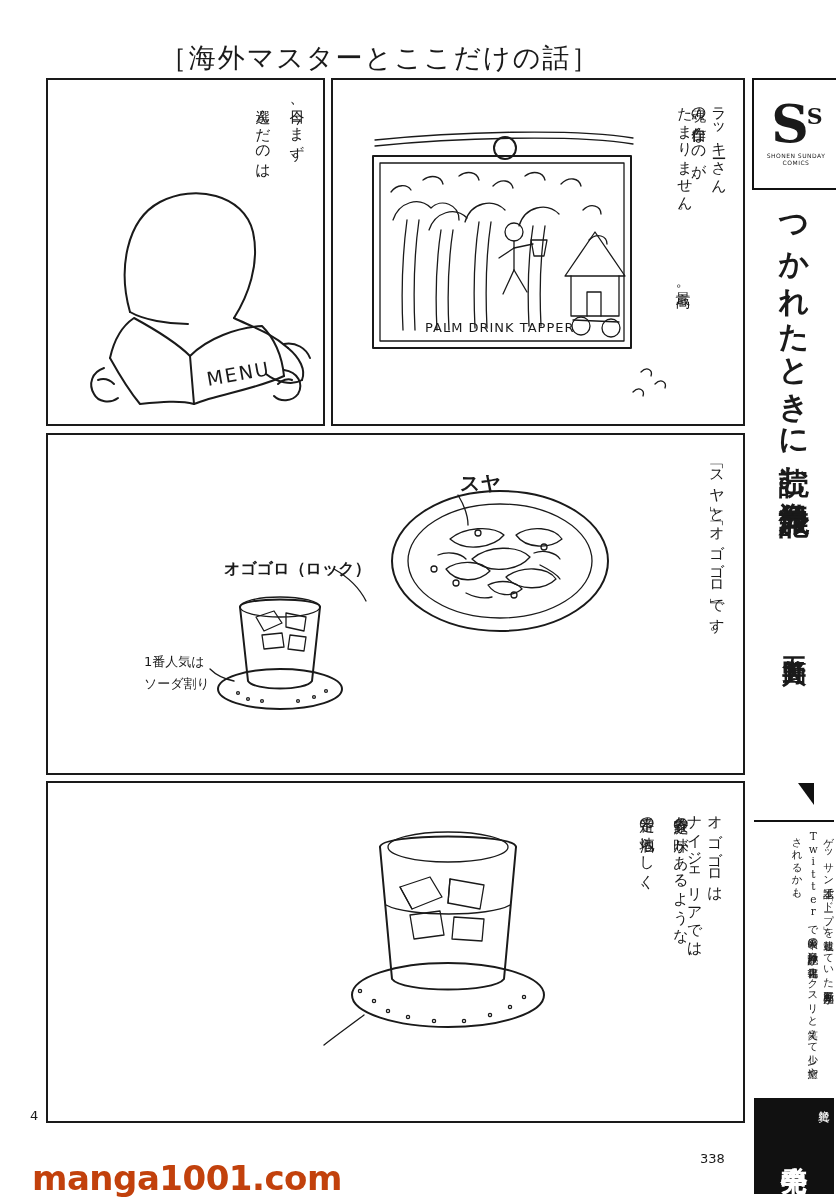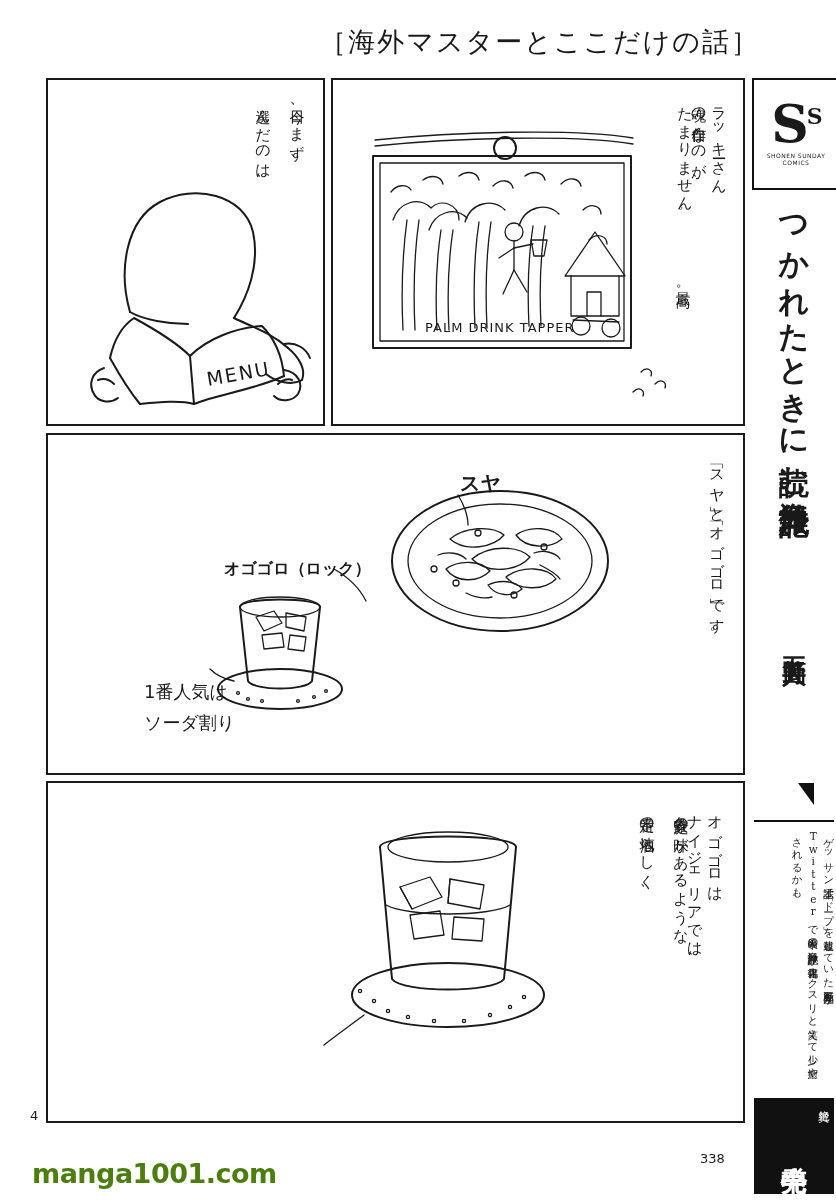--- a/index.html
+++ b/index.html
@@ -8,22 +8,22 @@
     background:#ffffff;
     font-family:"DejaVu Sans", sans-serif;
     color:#1a1a1a;
     position:relative;
     overflow:hidden;
   }
   .page{position:absolute;inset:0;}
 
   
   .title{
-    position:absolute;left:0;top:24px;width:760px;
-    text-align:right;
+    position:absolute;left:0;top:40px;width:760px;
+    text-align:center;
     font-size:27px;
     letter-spacing:2px;
     font-family:"DejaVu Serif", serif;
     white-space:nowrap;
   }
 
   
   .panel{
     position:absolute;
     border:2px solid #1a1a1a;
@@ -130,21 +130,21 @@
   
   .page-num{
     position:absolute;left:30px;top:1108px;font-size:13px;
   }
   .page-num-right{
     position:absolute;left:700px;top:1151px;font-size:13px;
   }
   .watermark{
     position:absolute;left:32px;top:1158px;
     font-family:"DejaVu Sans", sans-serif;
-    font-size:27px;font-weight:bold;color:#4d7c0f;letter-spacing:-0.5px;
+    font-size:34px;font-weight:bold;color:#c2410c;letter-spacing:-0.5px;
   }
 
   
   svg{display:block;}
   .ink{fill:none;stroke:#1a1a1a;stroke-width:2;stroke-linecap:round;stroke-linejoin:round;}
   .ink-thin{fill:none;stroke:#1a1a1a;stroke-width:1.3;stroke-linecap:round;stroke-linejoin:round;}
   .ink-fill{fill:#fff;stroke:#1a1a1a;stroke-width:2;stroke-linejoin:round;}
 </style>
 </head>
 <body>
@@ -243,21 +243,21 @@
       <path class="ink-thin" d="M322 304 C328 298 334 302 332 308"></path>
       <path class="ink-thin" d="M300 312 C306 306 312 310 310 316"></path>
     </svg>
   </div>
 
   <div class="panel" id="panel3">
     <div class="vtext p3-t1">「スヤ」と「オゴゴロ」です。</div>
 
     <div class="hand" style="left:412px;top:34px;font-size:20px;font-weight:bold;">スヤ</div>
     <div class="hand" style="left:176px;top:122px;font-size:16px;font-weight:bold;">オゴゴロ（ロック）</div>
-    <div class="hand" style="left:96px;top:216px;font-size:18px;line-height:1.7;margin-top:26px;">1番人気は
+    <div class="hand" style="left:96px;top:216px;font-size:13px;line-height:1.7;">1番人気は
 ソーダ割り</div>
 
     <svg width="695" height="338" viewBox="0 0 695 338">
 
       <ellipse class="ink-fill" cx="452" cy="126" rx="108" ry="70"></ellipse>
       <ellipse class="ink-thin" cx="452" cy="126" rx="92" ry="57"></ellipse>
 
       <path class="ink-thin" d="M402 104 C416 92 444 90 456 100 C446 112 418 118 402 104Z"></path>
       <path class="ink-thin" d="M424 124 C440 110 470 110 482 122 C470 136 440 140 424 124Z"></path>
       <path class="ink-thin" d="M398 134 C412 124 434 126 442 136 C430 148 408 148 398 134Z"></path>

